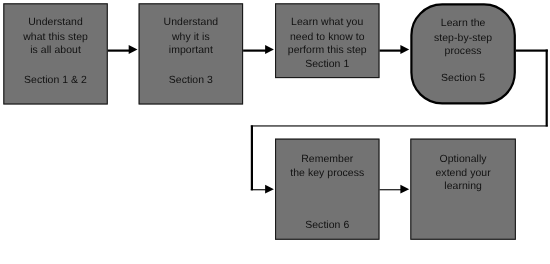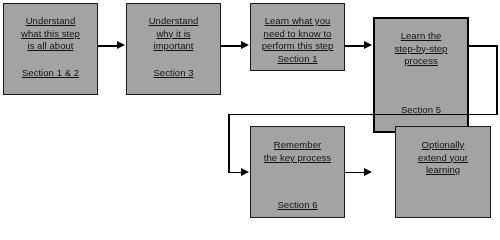--- a/index.html
+++ b/index.html
@@ -13,32 +13,31 @@
   #canvas {
     position: relative;
     width: 500px;
     height: 221px;
     background: #ffffff;
     overflow: hidden;
   }
   .node {
     position: absolute;
     box-sizing: border-box;
-    background: #a3a3a3;
+    background: #737373;
     border: 1px solid #1a1a1a;
     display: flex;
     flex-direction: column;
     align-items: center;
     justify-content: flex-start;
     text-align: center;
     color: #111111;
     font-size: 9.5px;
     line-height: 12.6px;
     letter-spacing: 0.05px;
-    text-decoration: underline;
   }
   .node.emphasis {
     border-width: 2px;
     border-color: #000000;
   }
   .node .title {
     padding-top: 11px;
     white-space: pre-line;
   }
   .node .section {
@@ -84,34 +83,34 @@
     <div class="section">Section 3</div>
   </div>
 
   <div class="node" style="left:250px; top:3px; width:95px; height:68px;">
     <div class="title">Learn what you
 need to know to
 perform this step</div>
     <div class="section">Section 1</div>
   </div>
 
-  <div class="node emphasis" style="left:373px; top:17px; width:96px; height:116px;">
+  <div class="node emphasis" style="left:373px; top:3px; width:96px; height:92px;border-radius:29px;">
     <div class="title">Learn the
 step-by-step
 process</div>
     <div class="section">Section 5</div>
   </div>
 
   <div class="node row2" style="left:250px; top:126px; width:95px; height:92px;">
     <div class="title">Remember
 the key process</div>
     <div class="section">Section 6</div>
   </div>
 
-  <div class="node row2" style="left:373px; top:126px; width:96px; height:92px;margin-left:22px;">
+  <div class="node row2" style="left:373px; top:126px; width:96px; height:92px;">
     <div class="title">Optionally
 extend your
 learning</div>
   </div>
 
   <div class="edge h" style="left:98px; top:45px; width:20px;"></div>
   <div class="arrowhead" style="left:117px; top:41.3px;"></div>
 
   <div class="edge h" style="left:221px; top:45px; width:21px;"></div>
   <div class="arrowhead" style="left:241px; top:41.3px;"></div>

